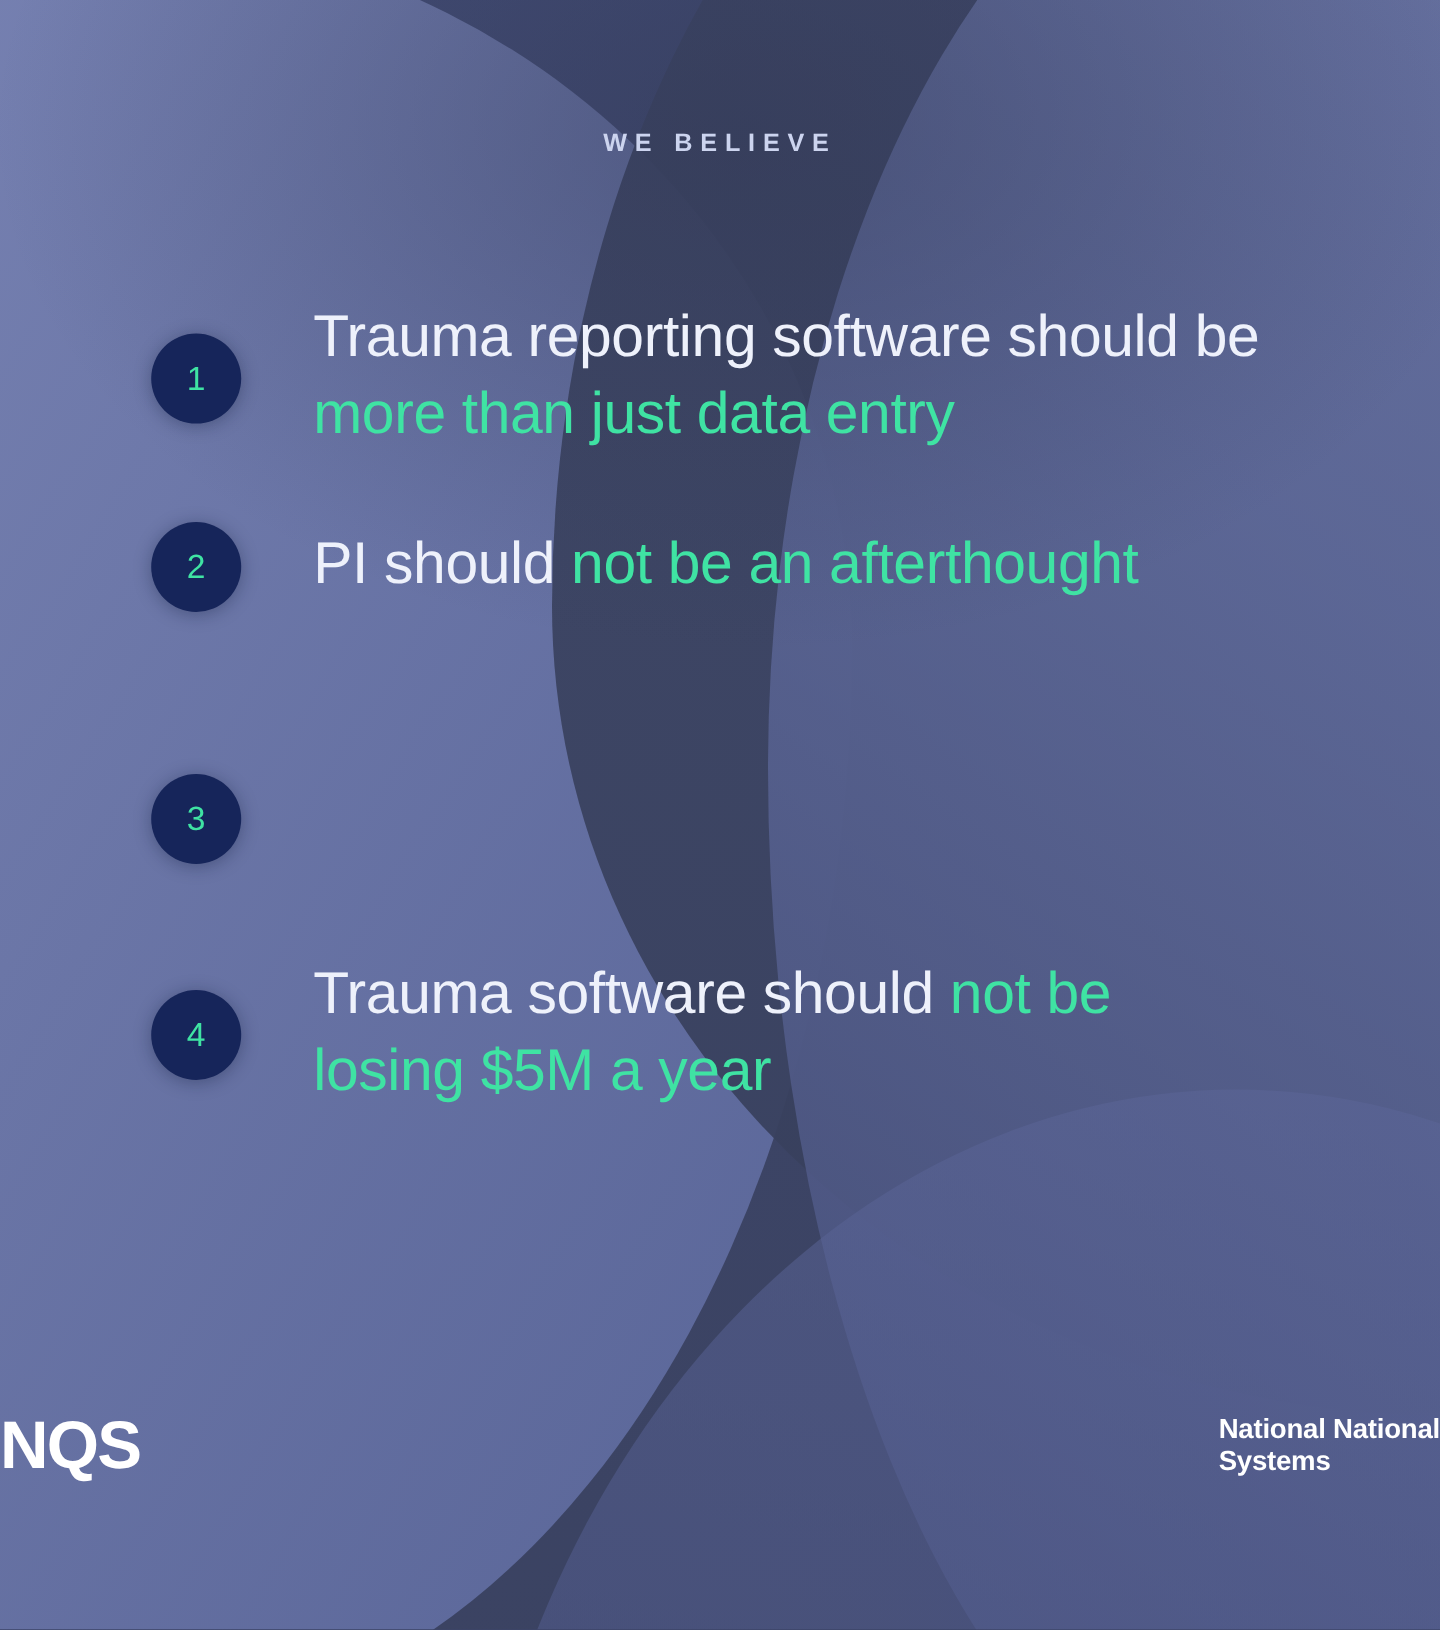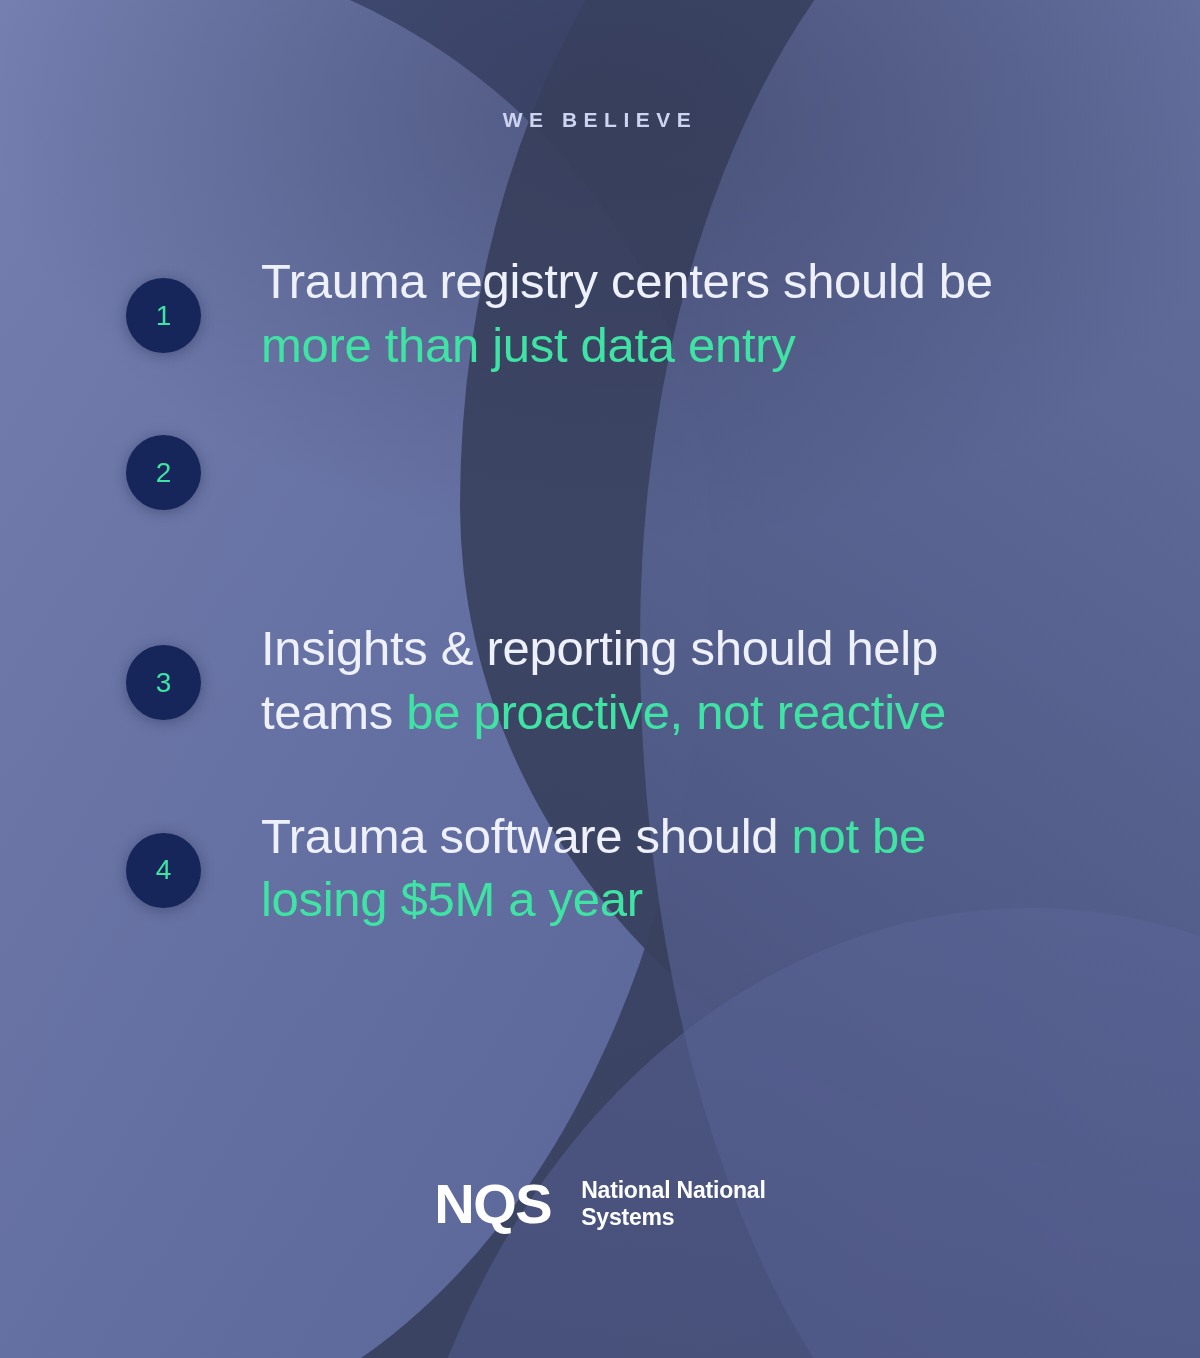--- a/index.html
+++ b/index.html
@@ -134,21 +134,21 @@
   }
   .text .hl { color:#3fe3a3;margin-top:32px; }
 
   
   .logo {
     position:absolute;
     left:0; right:0;
     top:1176px;
     display:flex;
     align-items:center;
-    justify-content:center;
+    justify-content:space-between;
     gap:30px;
   }
   .logo-mark {
     font-size:56px;
     font-weight:700;
     letter-spacing:-1.5px;
     color:#ffffff;
     line-height:1;
   }
   .logo-words {
@@ -173,30 +173,30 @@
   </div>
 
   <div class="content">
 
     <div class="eyebrow">WE BELIEVE</div>
 
     <div class="list">
 
       <div class="row r1">
         <div class="badge">1</div>
-        <div class="text"><span>Trauma registry centers should be </span><span class="hl">more than just data entry</span></div>
+        <div class="text"><span>Trauma reporting software should be </span><span class="hl">more than just data entry</span></div>
       </div>
 
       <div class="row r2">
         <div class="badge">2</div>
+        <div class="text"><span>PI should </span><span class="hl">not be an afterthought</span></div>
       </div>
 
       <div class="row r3">
         <div class="badge">3</div>
-        <div class="text"><span>Insights &amp; reporting should help teams </span><span class="hl">be proactive, not reactive</span></div>
       </div>
 
       <div class="row r4">
         <div class="badge">4</div>
         <div class="text"><span>Trauma software should </span><span class="hl">not be losing $5M a year</span></div>
       </div>
 
     </div>
 
     <div class="logo">

